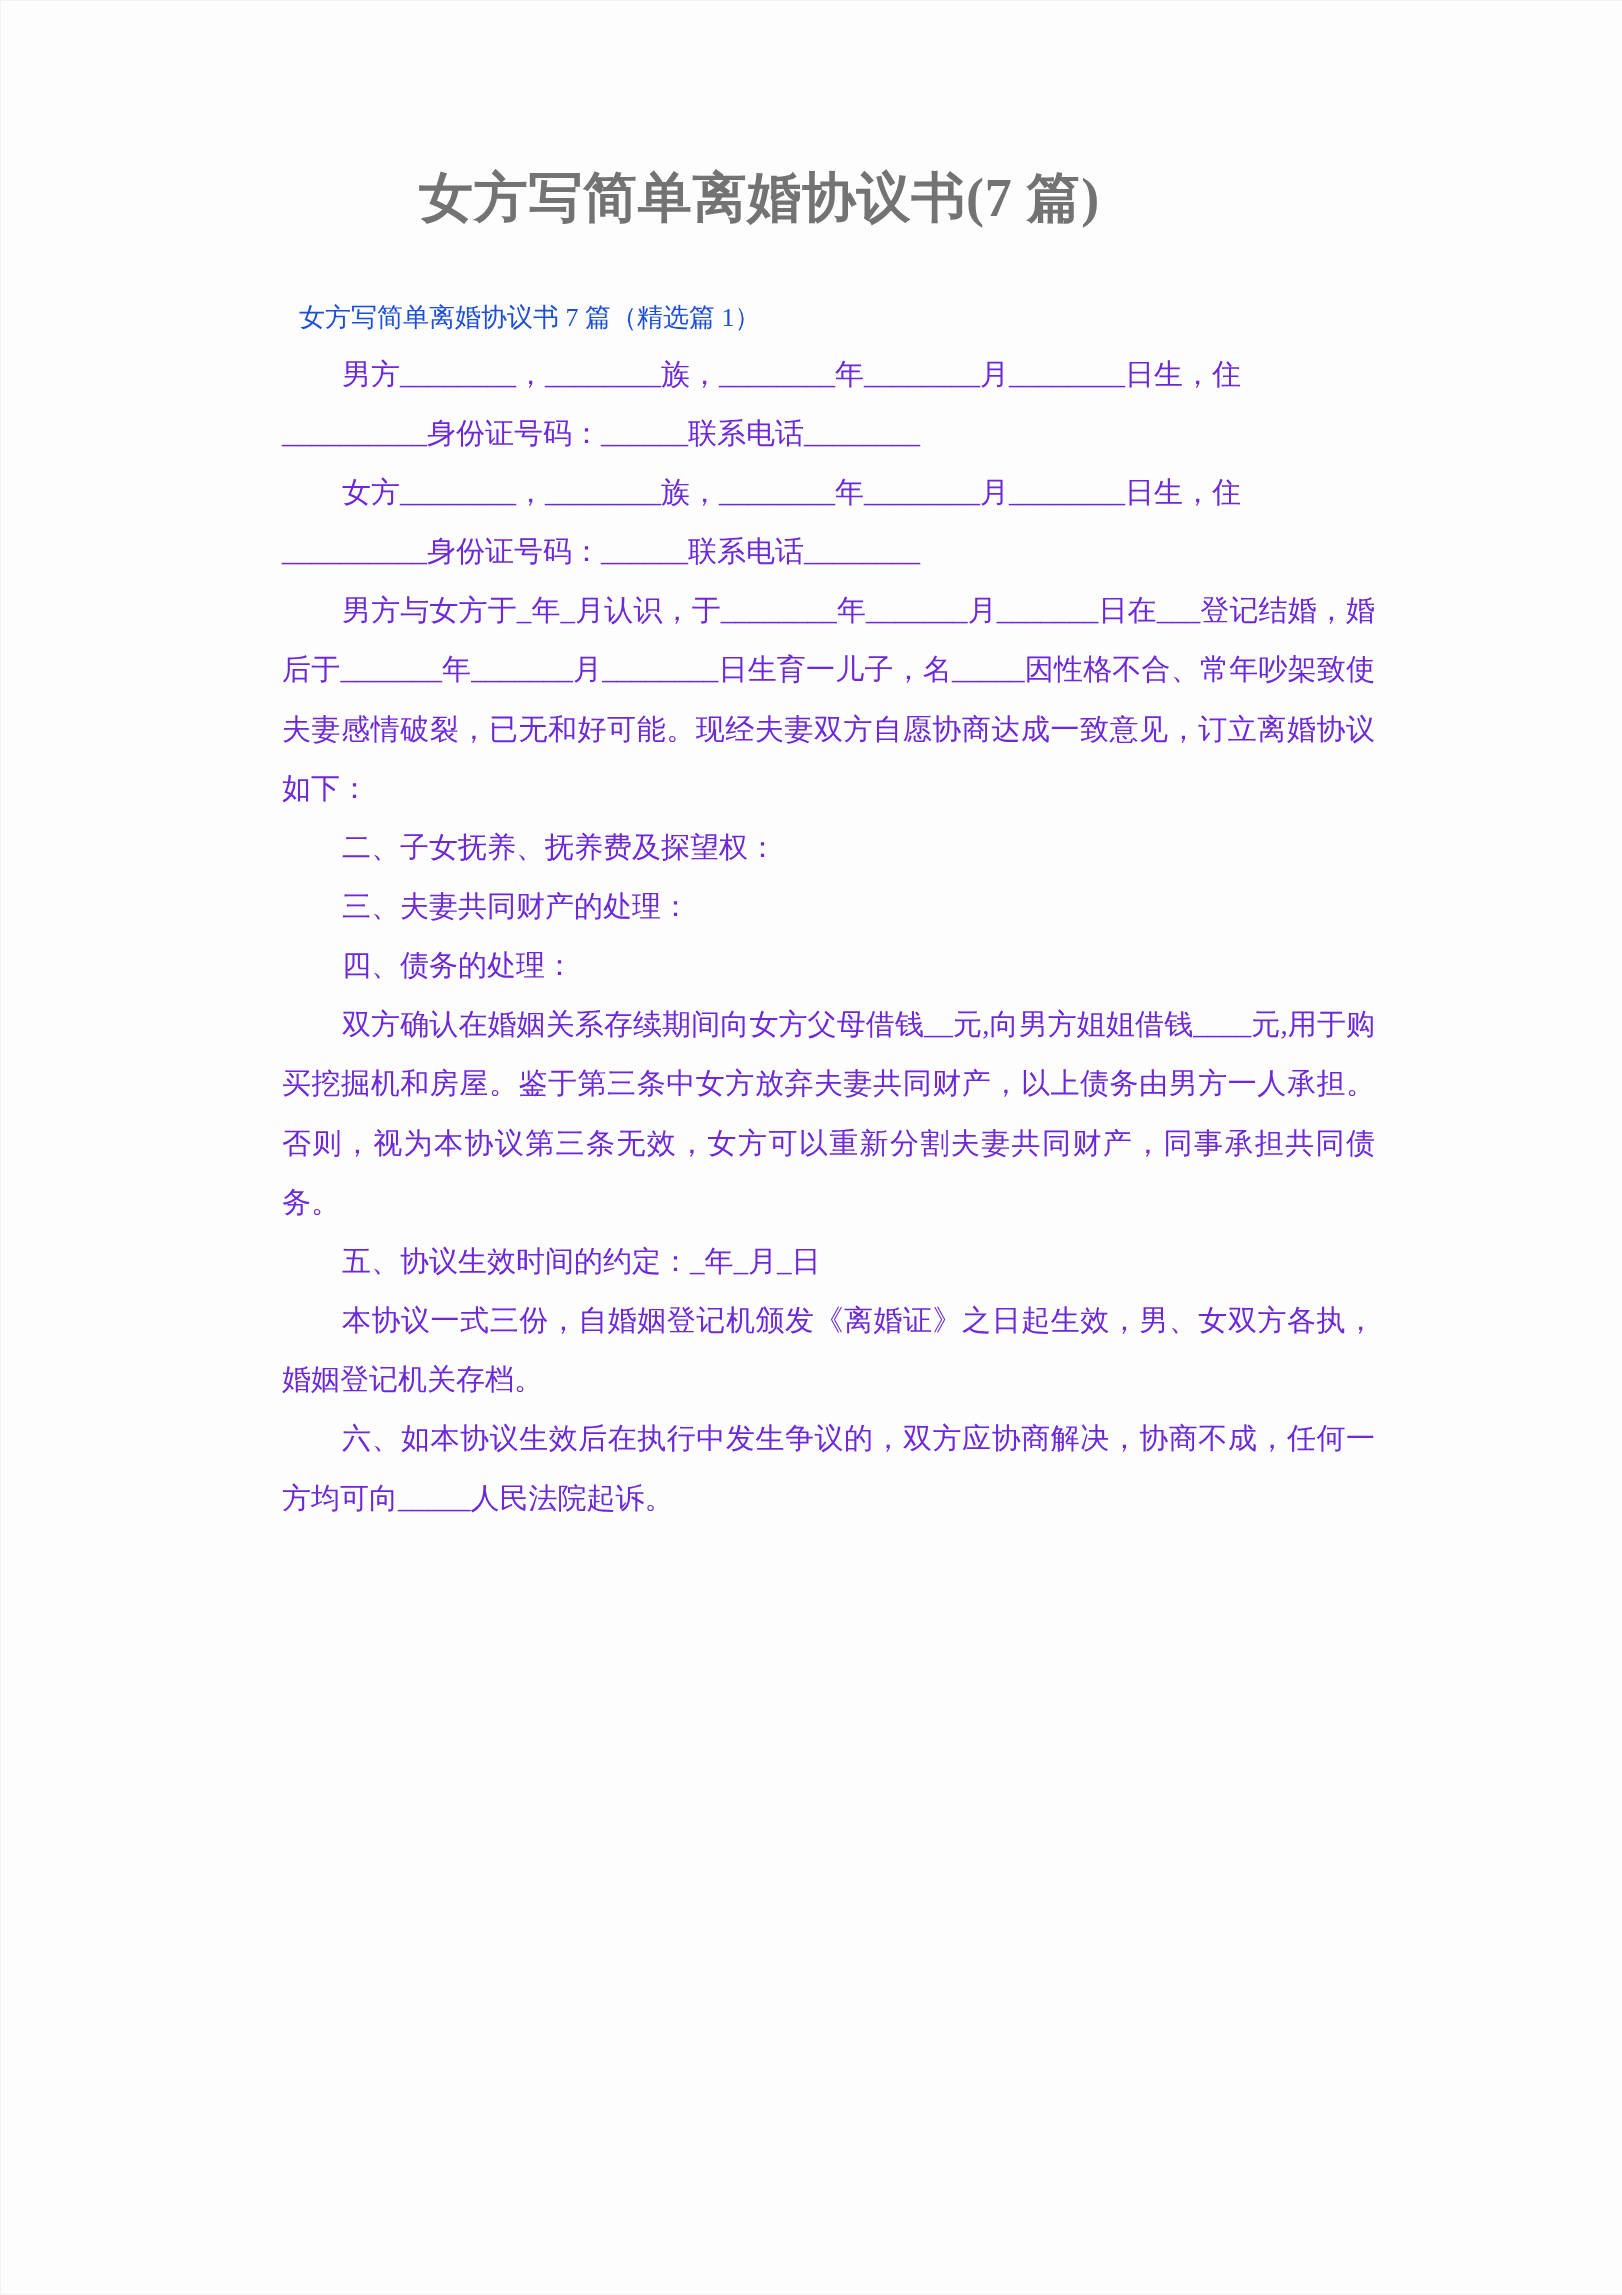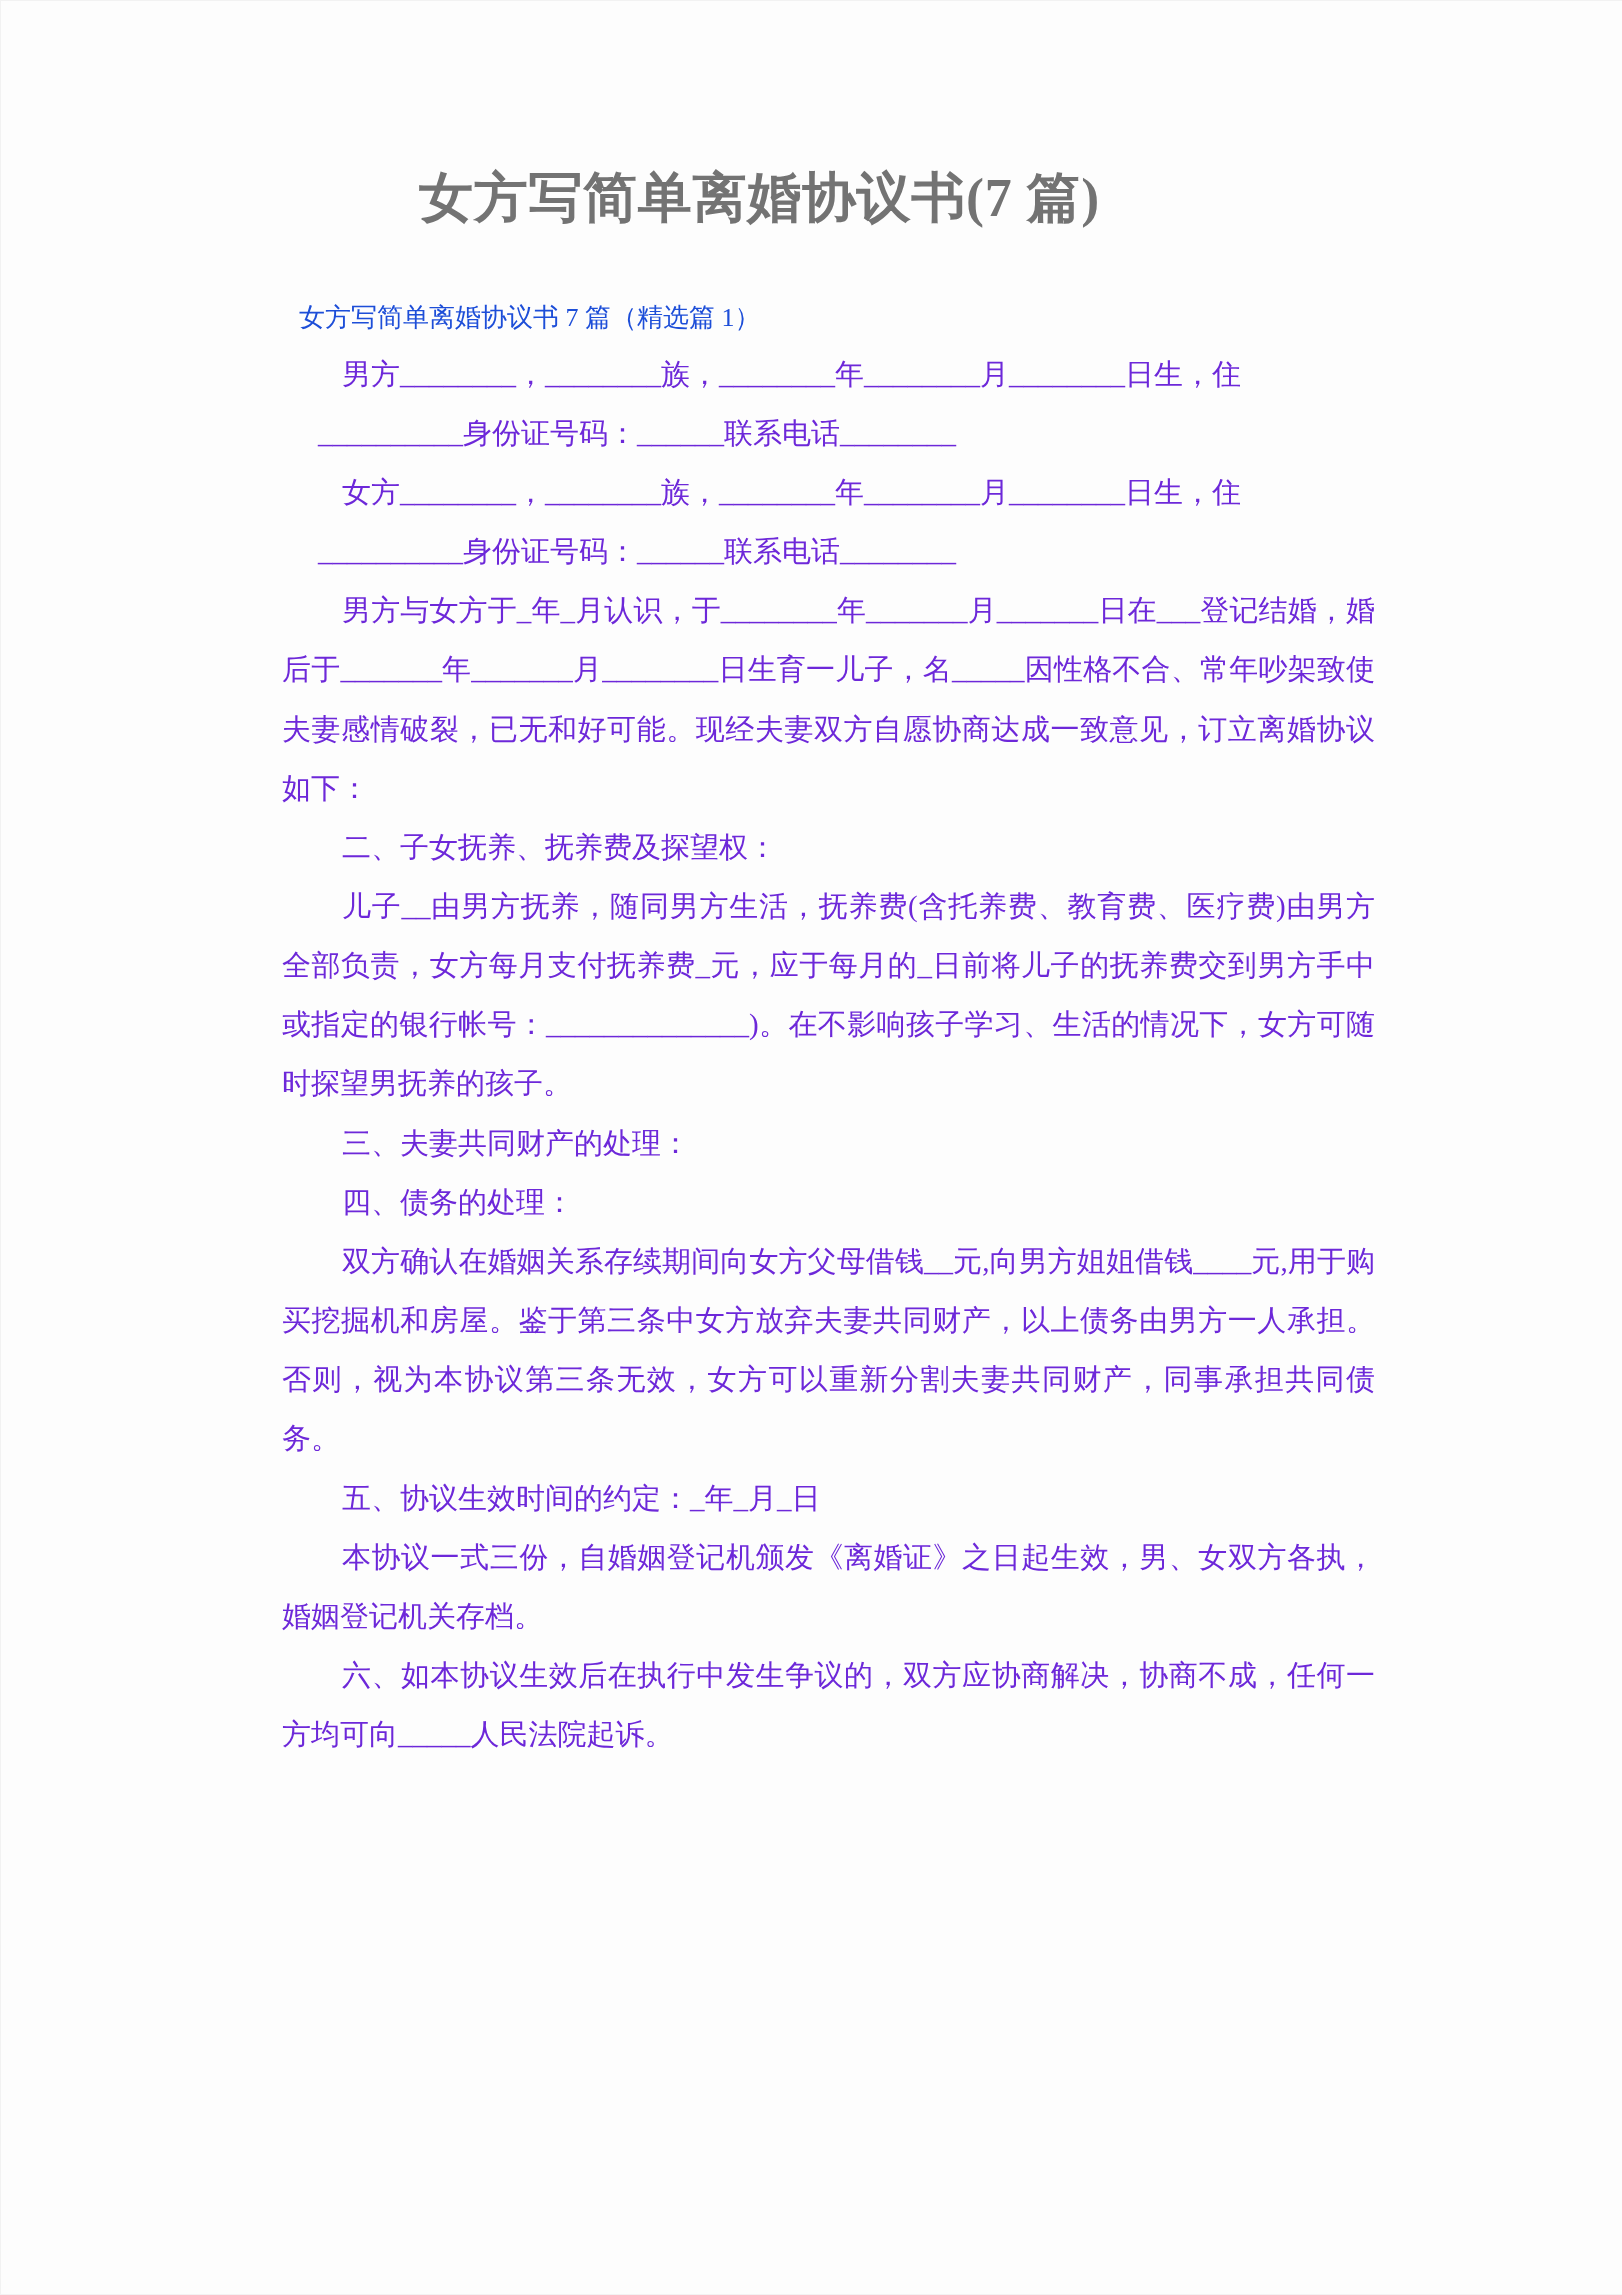--- a/index.html
+++ b/index.html
@@ -65,21 +65,20 @@
     margin: 0;
     text-align: justify;
     text-justify: inter-ideograph;
     text-indent: 0;
   }
   .para.indent {
     text-indent: 60px;
   }
   .para.tight {
     text-indent: 0;
-    margin-left: 36px;
   }
   .gap-md { height: 6.5px; }
 </style>
 </head>
 <body>
 
 <div class="page">
   <div class="sheet"></div>
 
   <div class="content">
@@ -96,21 +95,20 @@
 
     <p class="para indent">女方________，________族，________年________月________日生，住</p>
 
     <p class="para tight">__________身份证号码：______联系电话________</p>
 
     <p class="para indent">男方与女方于_年_月认识，于________年_______月_______日在___登记结婚，婚后于_______年_______月________日生育一儿子，名_____因性格不合、常年吵架致使夫妻感情破裂，已无和好可能。现经夫妻双方自愿协商达成一致意见，订立离婚协议如下：</p>
 
 
     <p class="para indent">二、子女抚养、抚养费及探望权：</p>
 
-    <p class="para indent">儿子__由男方抚养，随同男方生活，抚养费(含托养费、教育费、医疗费)由男方全部负责，女方每月支付抚养费_元，应于每月的_日前将儿子的抚养费交到男方手中或指定的银行帐号：______________)。在不影响孩子学习、生活的情况下，女方可随时探望男抚养的孩子。</p>
 
     <p class="para indent">三、夫妻共同财产的处理：</p>
 
 
     <p class="para indent">四、债务的处理：</p>
 
     <p class="para indent">双方确认在婚姻关系存续期间向女方父母借钱__元,向男方姐姐借钱____元,用于购买挖掘机和房屋。鉴于第三条中女方放弃夫妻共同财产，以上债务由男方一人承担。否则，视为本协议第三条无效，女方可以重新分割夫妻共同财产，同事承担共同债务。</p>
 
     <p class="para indent">五、协议生效时间的约定：_年_月_日</p>
 

